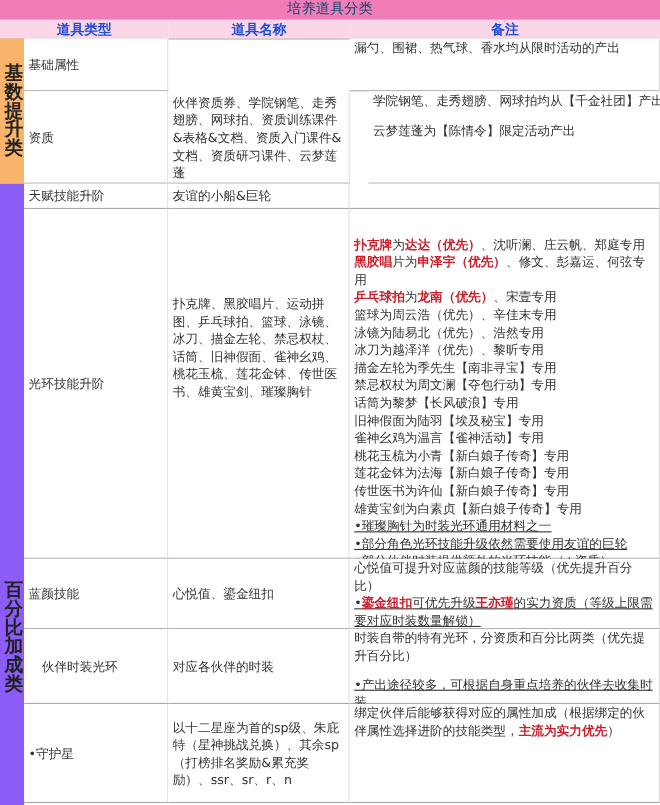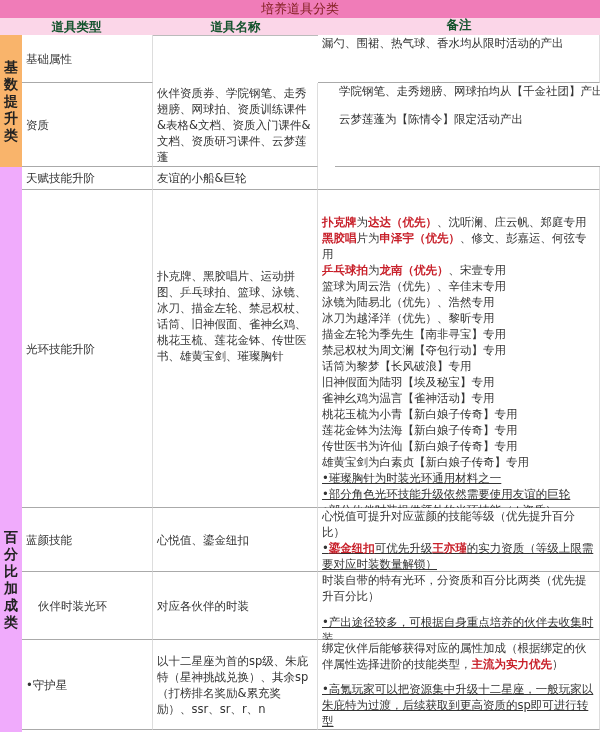--- a/index.html
+++ b/index.html
@@ -1,43 +1,43 @@
 <!DOCTYPE html>
 <html><head>
 <meta charset="utf-8">
 <style>
   html,body{margin:0;padding:0;background:#fff;}
   body{width:600px;height:732px;overflow:hidden;font-family:"DejaVu Sans","Liberation Sans",sans-serif;color:#333;font-size:11.5px;}
   .sheet{position:relative;width:600px;height:732px;}
-  .title{position:absolute;left:0;top:0;width:600px;height:18px;background:#f07cb8;color:#7f1d1d;font-size:13px;text-align:center;line-height:18px;}
-  .hdr{position:absolute;top:18px;height:17px;background:#fbd6e8;font-weight:bold;color:#14532d;font-size:12.5px;text-align:center;line-height:17px;border-bottom:1px solid #bbb;}
-  .side{position:absolute;left:0;width:22px;display:flex;align-items:center;justify-content:center;font-weight:bold;font-size:14px;color:#222;line-height:17px;text-align:center;}
+  .title{position:absolute;left:0;top:0;width:600px;height:18px;background:#f07cb8;color:#0c4a6e;font-size:13px;text-align:center;line-height:18px;}
+  .hdr{position:absolute;top:18px;height:17px;background:#fbd6e8;font-weight:bold;color:#1d4ed8;font-size:12.5px;text-align:center;line-height:17px;border-bottom:1px solid #bbb;}
+  .side{position:absolute;left:0;width:22px;display:flex;align-items:center;justify-content:center;font-weight:bold;font-size:17px;color:#222;line-height:17px;text-align:center;}
   .side span{display:block;width:14px;word-break:break-all;}
   .cell{position:absolute;box-sizing:border-box;display:flex;align-items:center;padding:0 4px;border-bottom:1px solid #aaa;border-right:1px solid #ddd;line-height:16px;background:#fff;}
   .cell .txt{white-space:normal;word-break:break-all;}
   .notes{flex-direction:column;align-items:flex-start;justify-content:flex-start;}
   .notes p{margin:0;}
   .red{color:#c8202a;font-weight:bold;}
   .ul{text-decoration:underline;}
   .gap{height:12px;}
 </style>
 </head>
 <body>
 
 <div class="sheet">
   <div class="title">培养道具分类</div>
 
   <div class="hdr" style="left:0;width:153px;">道具类型</div>
   <div class="hdr" style="left:153px;width:165px;">道具名称</div>
-  <div class="hdr" style="left:318px;width:282px;font-family:Liberation Mono, monospace;">备注</div>
+  <div class="hdr" style="left:318px;width:282px;">备注</div>
 
   <div class="side" style="top:35px;height:132px;background:#f9b46b;">
     <span>基数提升类</span>
   </div>
-  <div class="side" style="top:167px;height:565px;background:#f0abfc;">
+  <div class="side" style="top:167px;height:565px;background:#8b5cf6;">
     <span style="margin-top:260px;">百分比加成类</span>
   </div>
 
   <div class="cell" style="left:22px;top:35px;width:131px;height:48px;">
       <span class="txt">基础属性</span>
     </div>
   <div class="cell notes" style="left:318px;top:35px;width:282px;height:48px;">
       <p>漏勺、围裙、热气球、香水均从限时活动的产出</p>
     </div>
 
@@ -112,15 +112,14 @@
 
   <div class="cell" style="left:22px;top:640px;width:131px;height:90px;">
       <span class="txt">•守护星</span>
     </div>
   <div class="cell" style="left:153px;top:640px;width:165px;height:90px;">
       <span class="txt">以十二星座为首的sp级、朱庇特（星神挑战兑换）、其余sp（打榜排名奖励&amp;累充奖励）、ssr、sr、r、n</span>
     </div>
   <div class="cell notes" style="left:318px;top:640px;width:282px;height:90px;">
     <p><span>绑定伙伴后能够获得对应的属性加成（根据绑定的伙伴属性选择进阶的技能类型，</span><span class="red">主流为实力优先</span><span>）</span></p>
     <div class="gap"></div>
-    <p class="ul">•高氪玩家可以把资源集中升级十二星座，一般玩家以朱庇特为过渡，后续获取到更高资质的sp即可进行转型</p>
   </div>
 </div>
 
 </body></html>

